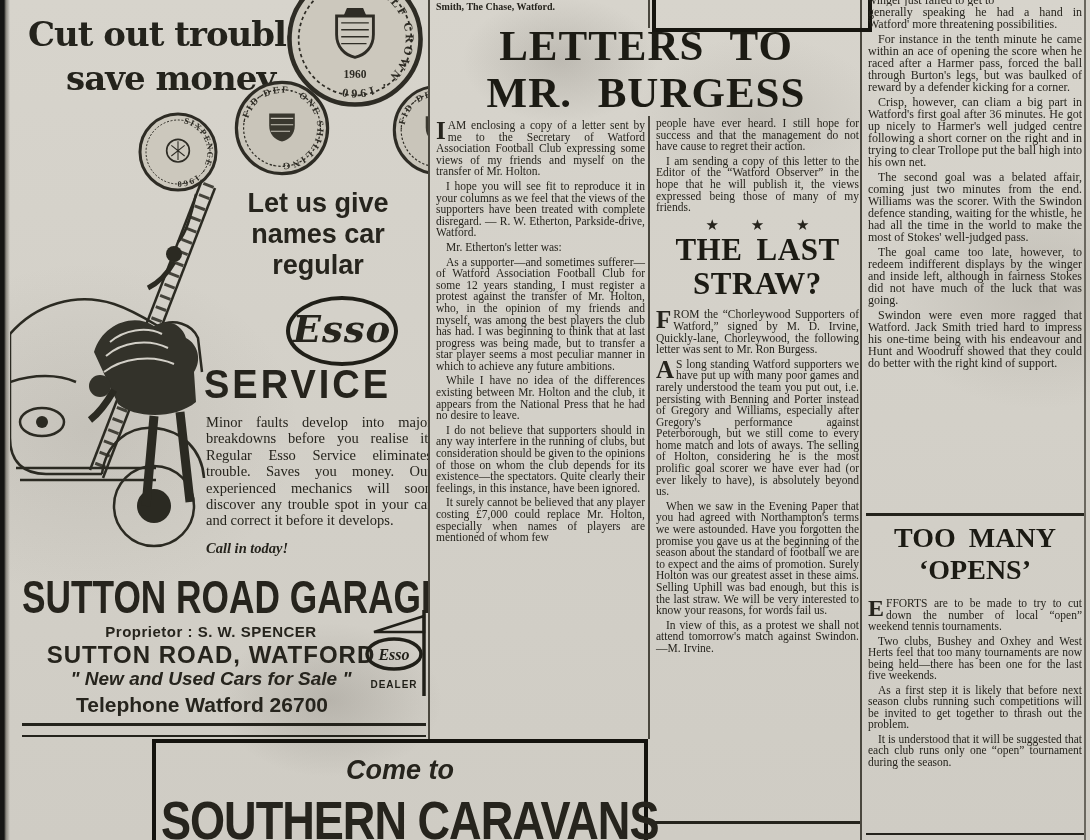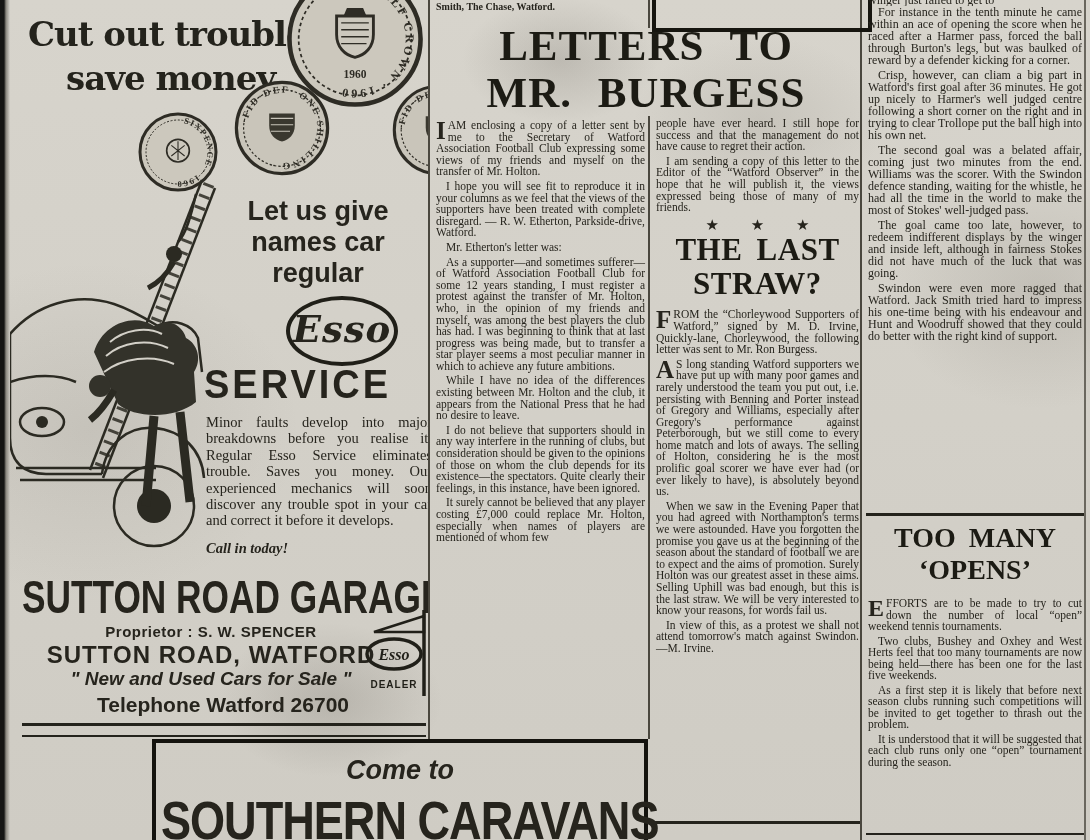--- a/index.html
+++ b/index.html
@@ -17,21 +17,21 @@
   .scan-edge{position:absolute;left:0;top:0;width:10px;height:840px;
     background:linear-gradient(90deg,#151513 0,#151513 4px,#8a877e 6px,rgba(138,135,126,0) 10px);}
   .vrule{position:absolute;width:2px;background:#4a473e;}
   .hrule{position:absolute;background:#24231c;}
   
   .esso-ad{position:absolute;left:10px;top:0;width:420px;height:740px;overflow:hidden;}
   .ad-headline{position:absolute;font-family:"DejaVu Serif",serif;font-weight:bold;
     font-size:34px;letter-spacing:-1px;color:#24231c;}
   .coin{position:absolute;}
   .coin text{font-family:"Liberation Serif",serif;fill:#2e2c25;}
-  .tagline{position:absolute;left:206px;top:196px;width:204px;text-align:center;
+  .tagline{position:absolute;left:206px;top:188px;width:204px;text-align:center;
     font-family:"Liberation Sans",sans-serif;font-weight:bold;font-size:27px;line-height:31px;}
   .esso-oval{position:absolute;left:276px;top:296px;width:104px;height:62px;
     border:4px solid #201f18;border-radius:50%;display:flex;align-items:center;justify-content:center;}
   .esso-oval span{font-family:"DejaVu Serif",serif;font-style:italic;font-weight:bold;font-size:37px;
     letter-spacing:1px;transform:translateY(-2px);}
   .service{position:absolute;left:194px;top:362px;font-family:"Liberation Sans",sans-serif;
     font-weight:bold;font-size:38px;letter-spacing:3px;transform:scaleY(1.05);transform-origin:left top;}
   .ad-body{position:absolute;left:196px;top:414px;width:226px;font-size:14.5px;line-height:16.4px;
     text-align:justify;}
   .ad-cta{position:absolute;left:196px;top:540px;font-style:italic;font-weight:bold;font-size:14.5px;}
@@ -168,21 +168,21 @@
       <span>Esso</span>
     </div>
     <div class="service">SERVICE</div>
     <div class="ad-body">Minor faults develop into major breakdowns before you realise it. Regular Esso Service eliminates trouble. Saves you money. Our experienced mechanics will soon discover any trouble spot in your car and correct it before it develops.</div>
     <div class="ad-cta">Call in today!</div>
 
     <div class="garage-name">SUTTON ROAD GARAGE</div>
     <div class="garage-sub proprietor" style="position: absolute; left: 16px;">Proprietor :  S. W. SPENCER</div>
     <div class="garage-sub address" style="position: absolute; left: 16px;">SUTTON ROAD, WATFORD</div>
     <div class="garage-sub slogan" style="position: absolute; left: 16px;">" New and Used Cars for Sale "</div>
-    <div class="garage-sub phone" style="position: absolute; left: 28px;">Telephone Watford 26700</div>
+    <div class="garage-sub phone" style="position: absolute; left: 7px;">Telephone Watford 26700</div>
 
     <svg class="dealer-sign" width="72" height="92" viewBox="0 0 72 92">
       <g stroke="#201f18" fill="none">
         <path d="M62,2 L62,88" stroke-width="3.5"></path>
         <path d="M12,24 L62,8 L62,24 Z" stroke-width="2.5"></path>
         <ellipse cx="32" cy="46" rx="27" ry="15" stroke-width="3.5"></ellipse>
       </g>
       <text x="32" y="52" text-anchor="middle" font-family="Liberation Serif,serif" font-style="italic" font-weight="bold" font-size="16" fill="#201f18">Esso</text>
       <text x="32" y="80" text-anchor="middle" font-family="Liberation Sans,sans-serif" font-weight="bold" font-size="10" letter-spacing="1" fill="#201f18">DEALER</text>
     </svg>
@@ -228,20 +228,21 @@
     <p>When we saw in the Evening Paper that you had agreed with Northampton's terms we were astounded. Have you forgotten the promise you gave us at the beginning of the season about the standard of football we are to expect and the aims of promotion. Surely Holton was our greatest asset in these aims. Selling Uphill was bad enough, but this is the last straw. We will be very interested to know your reasons, for words fail us.</p>
     <p>In view of this, as a protest we shall not attend tomorrow's match against Swindon.—M. Irvine.</p>
   </div>
   <div class="hrule" style="left:654px;top:821px;width:206px;height:2.5px;"></div>
 
   <div class="match-col">
     <div class="inner">
       <div class="cutline">
           <span>winger just failed to get to</span>
         </div>
+      <p class="flush">generally speaking he had a hand in Watford' more threatening possibilities.</p>
       <p>For instance in the tenth minute he came within an ace of opening the score when he raced after a Harmer pass, forced the ball through Burton's legs, but was baulked of reward by a defender kicking for a corner.</p>
       <p>Crisp, however, can cliam a big part in Watford's first goal after 36 minutes. He got up nicely to Harmer's well judged centre following a short corner on the right and in trying to clear Trollope put the ball high into his own net.</p>
       <p>The second goal was a belated affair, coming just two minutes from the end. Williams was the scorer. With the Swindon defence standing, waiting for the whistle, he had all the time in the world to make the most of Stokes' well-judged pass.</p>
       <p>The goal came too late, however, to redeem indifferent displays by the winger and inside left, although in fairness Stokes did not have much of the luck that was going.</p>
       <p>Swindon were even more ragged that Watford. Jack Smith tried hard to impress his one-time being with his endeavour and Hunt and Woodruff showed that they could do better with the right kind of support.</p>
     </div>
   </div>
   <div class="hrule" style="left:866px;top:513px;width:218px;height:2.5px;"></div>
 
   <div class="tennis-col">

